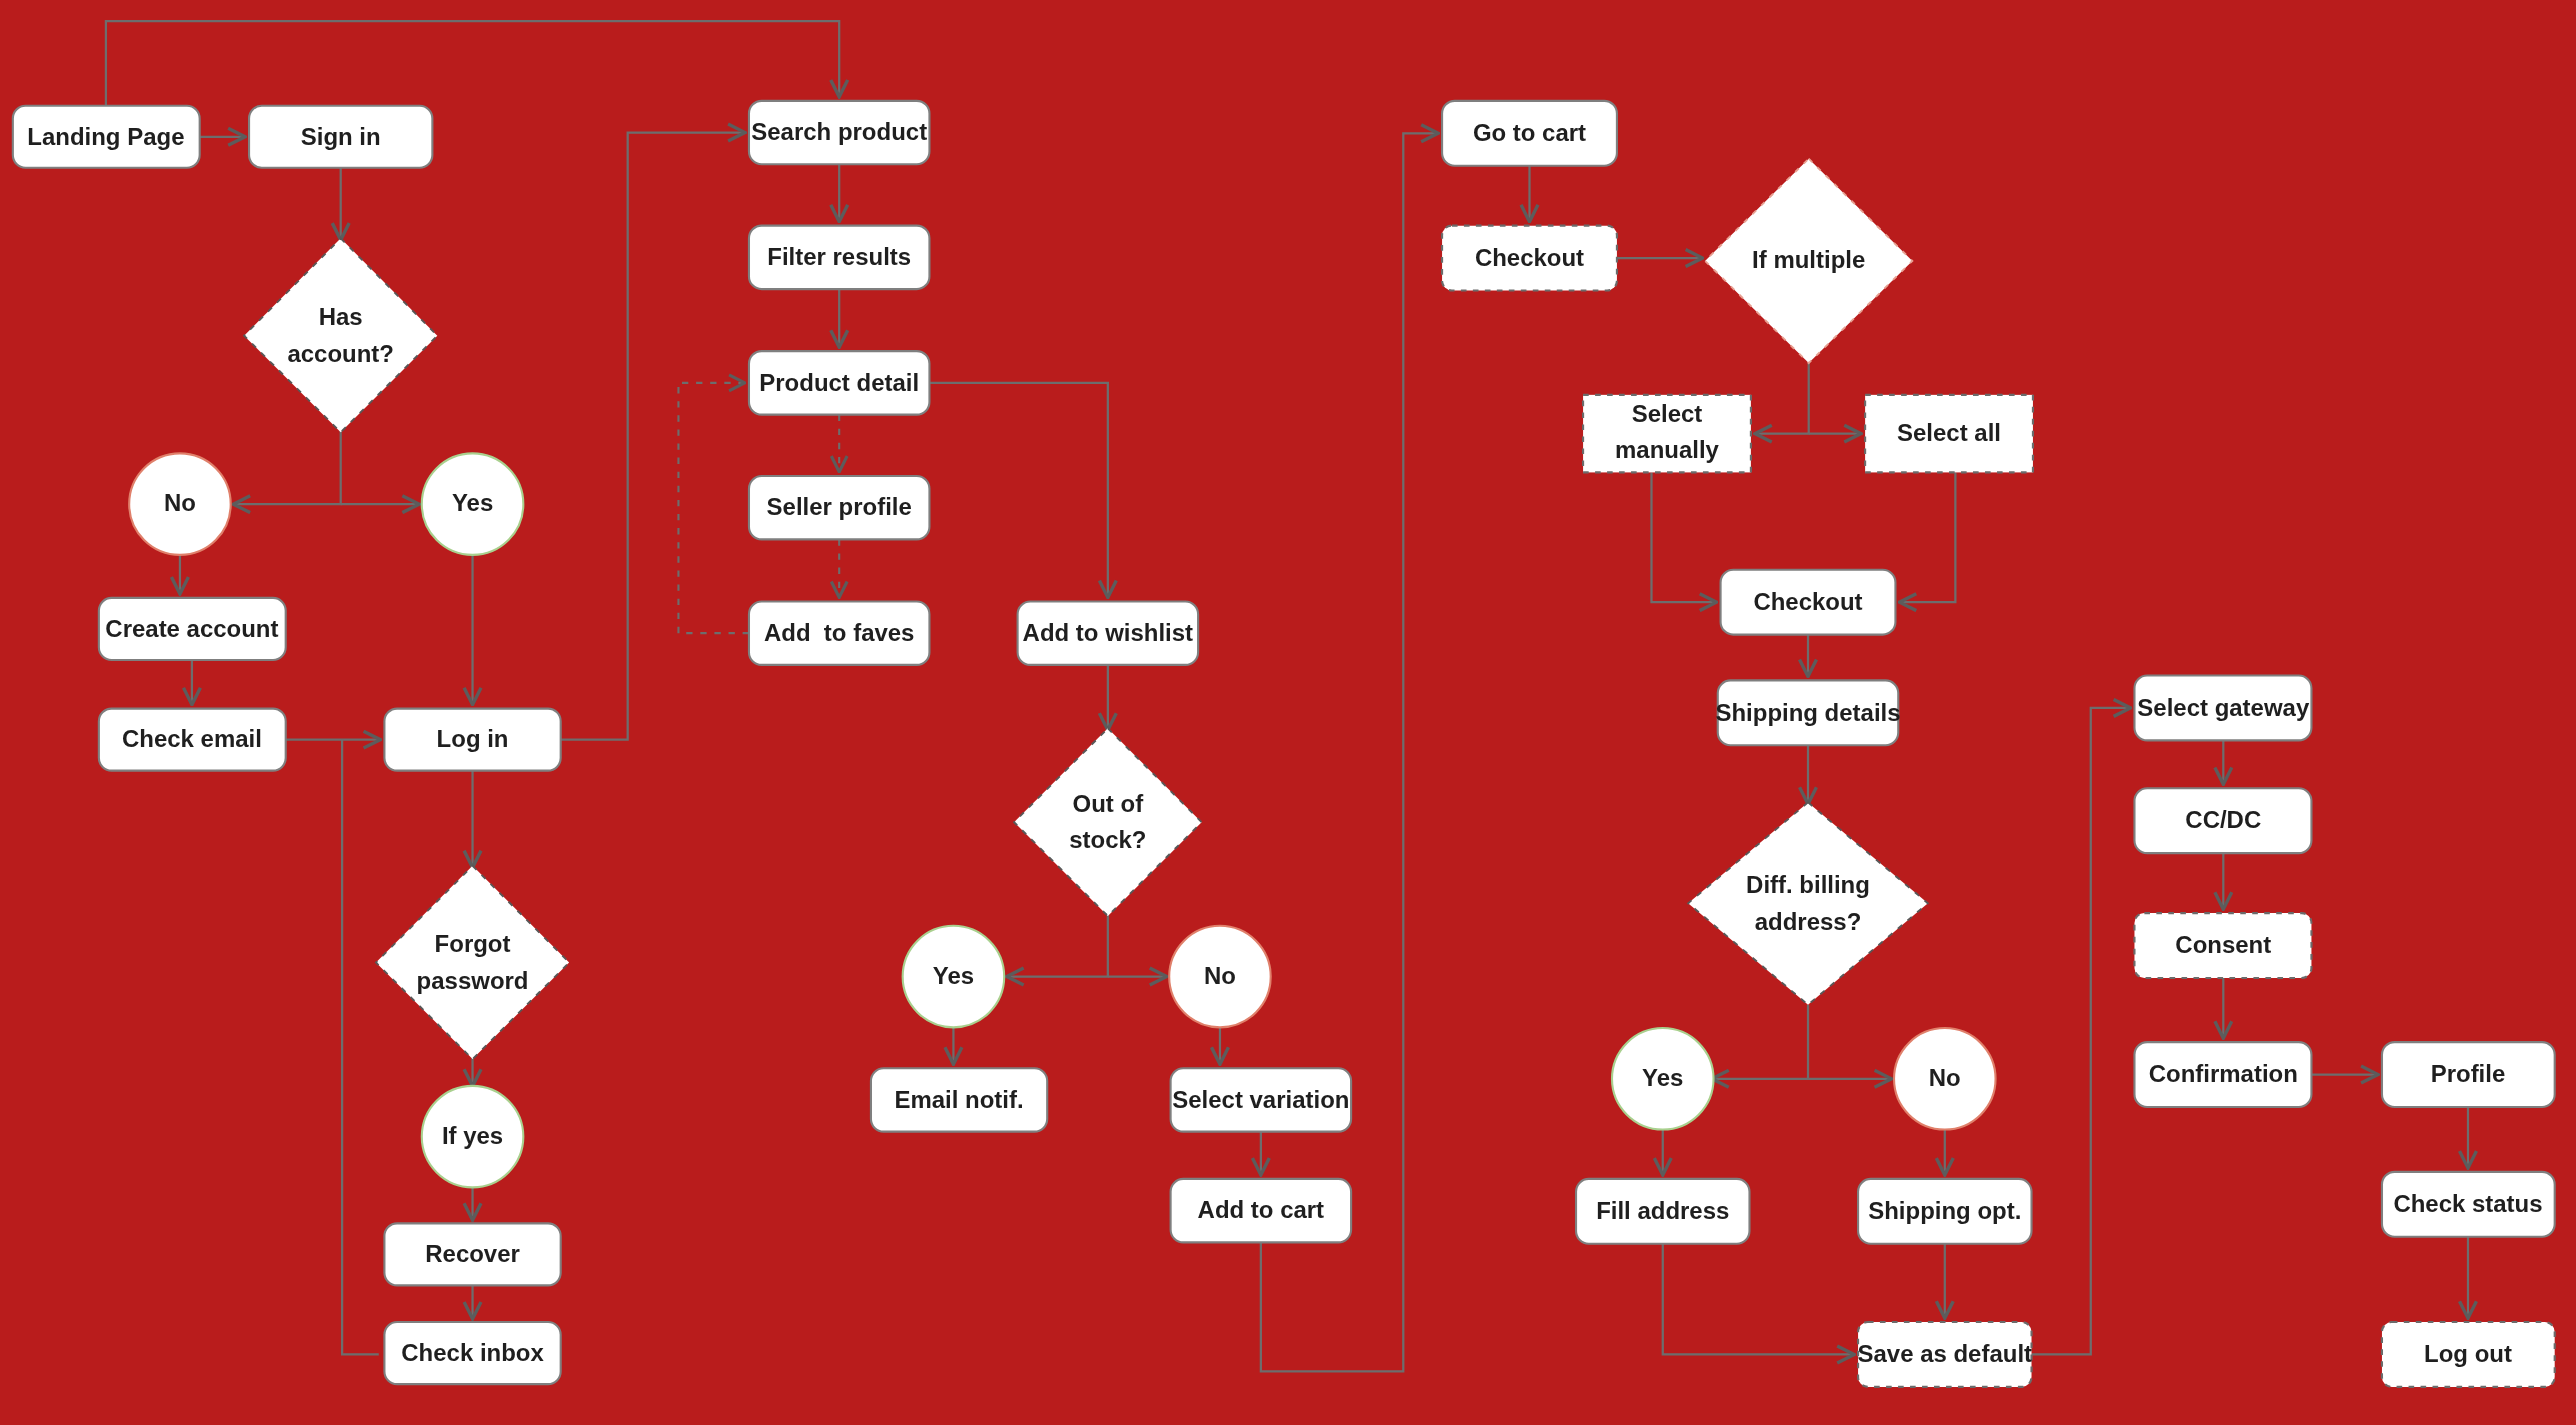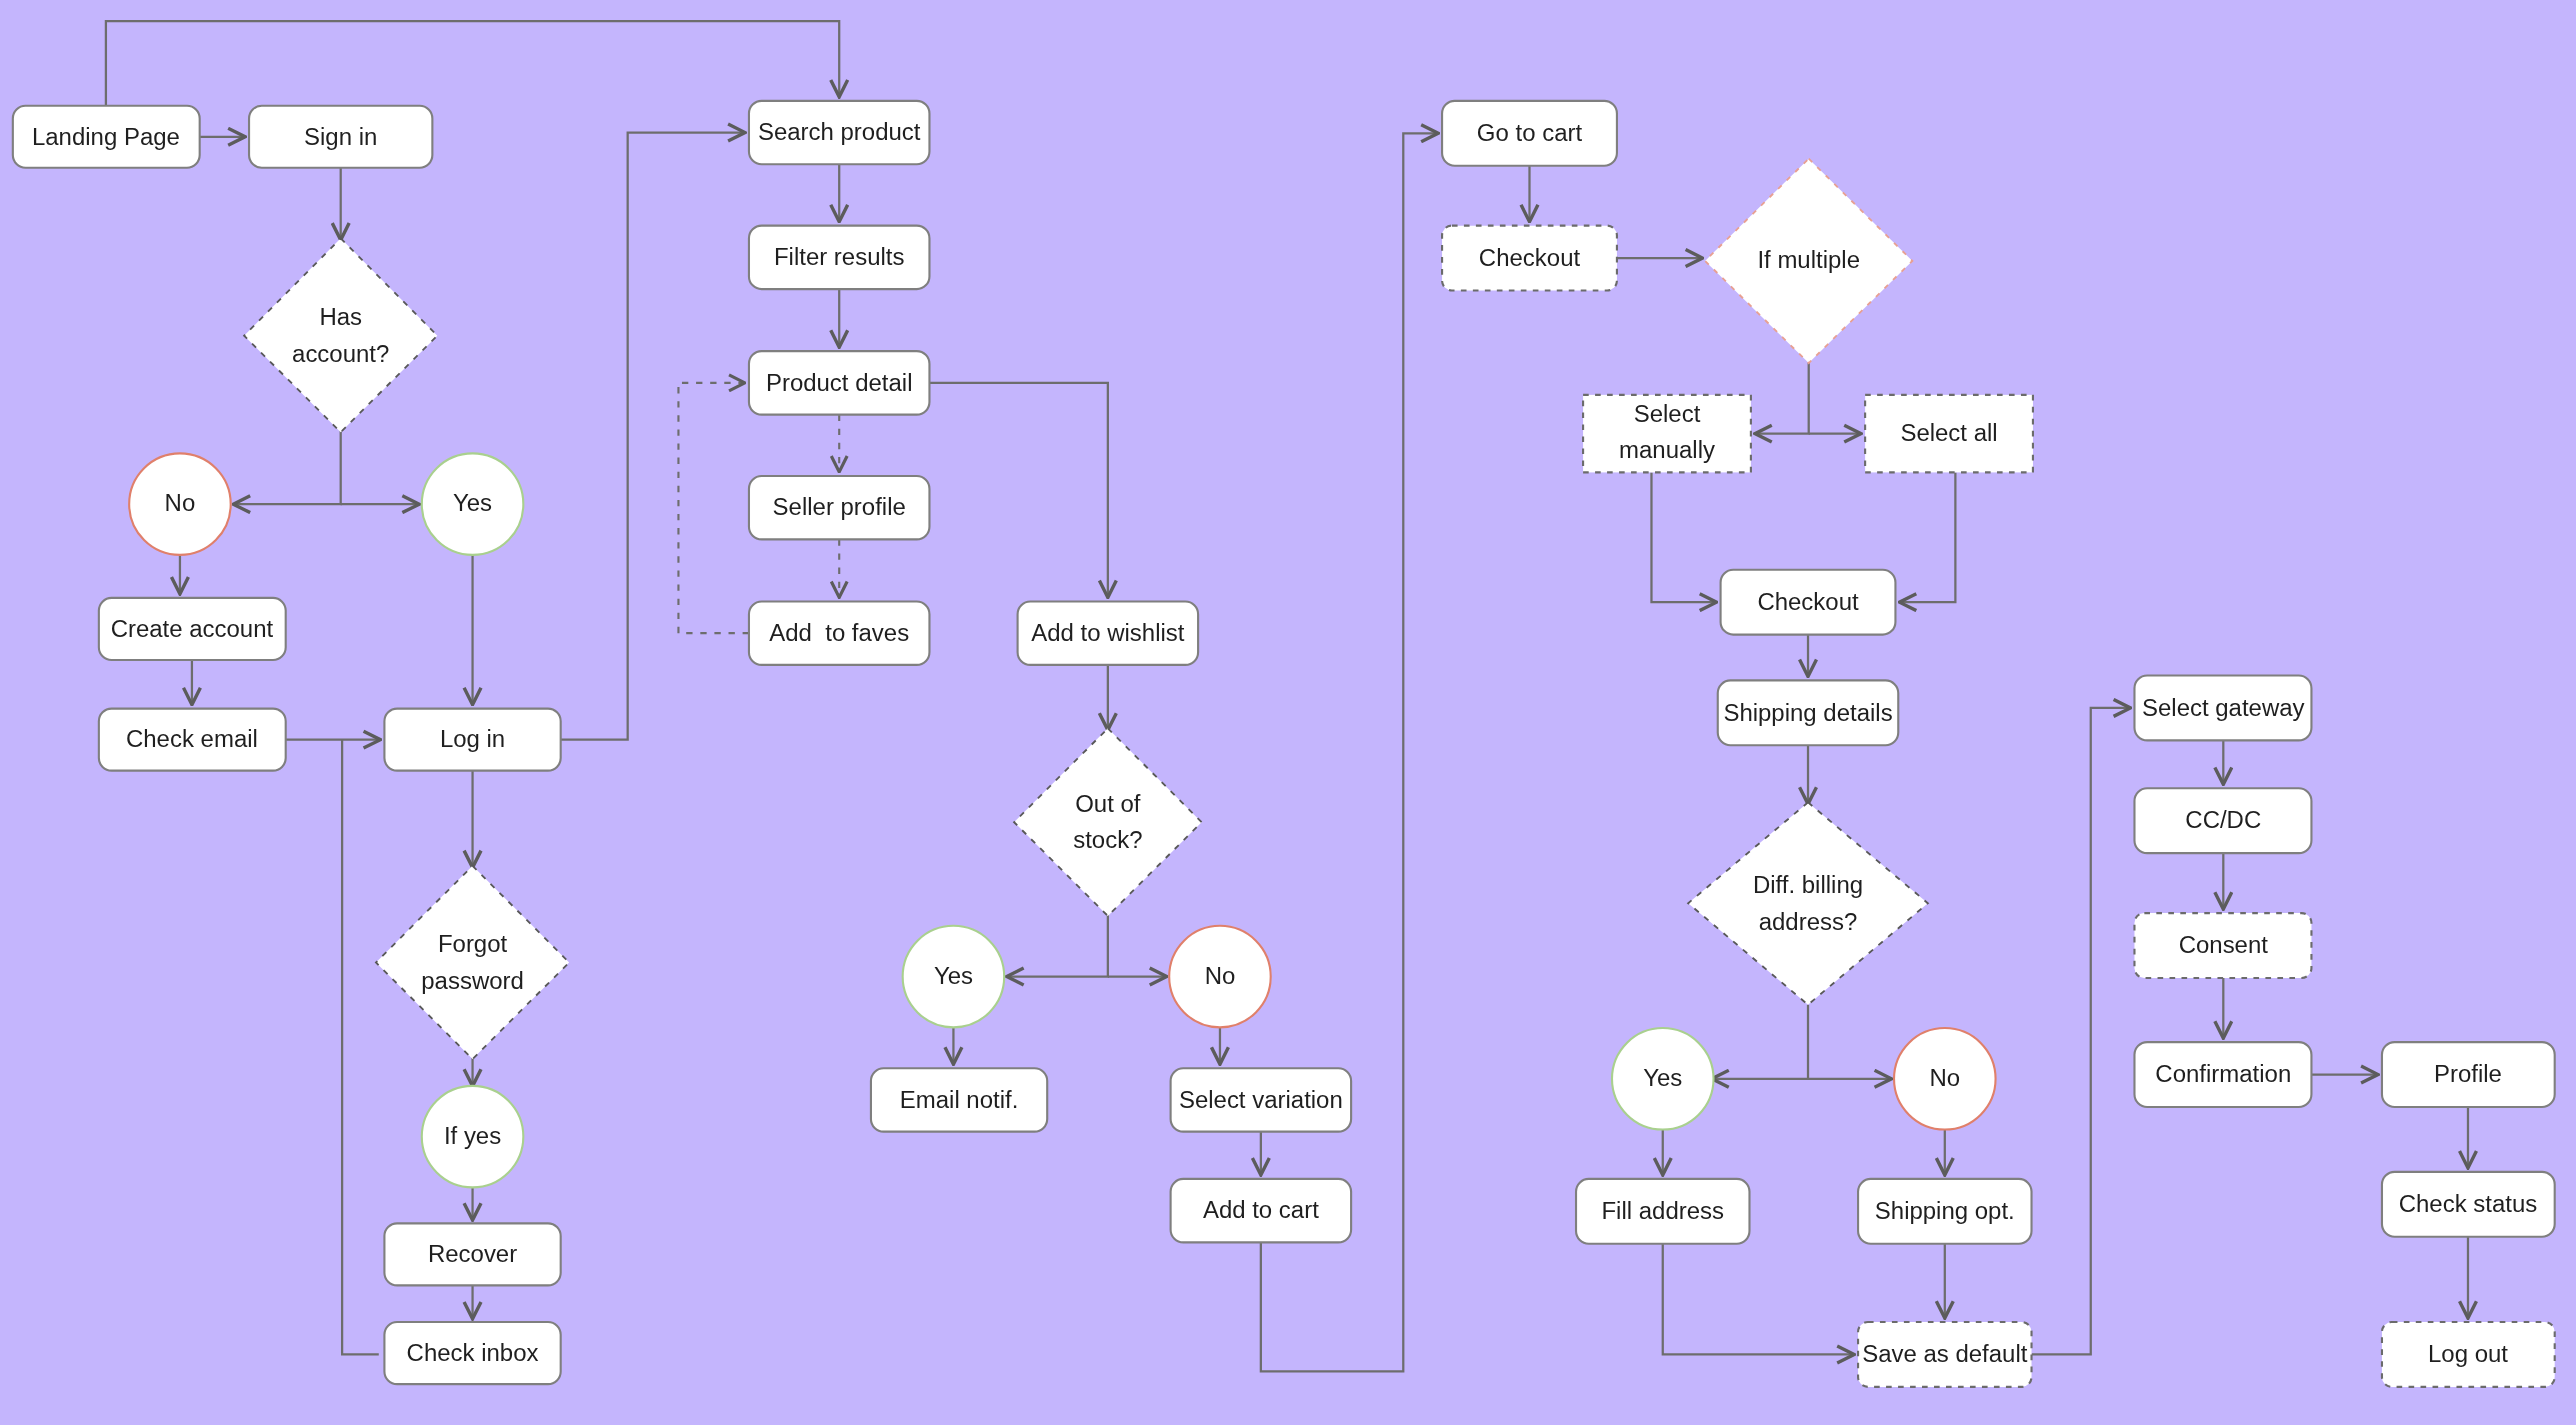--- a/index.html
+++ b/index.html
@@ -1,17 +1,17 @@
 <!DOCTYPE html>
 <html style="font-size:11.3px"><head>
 <meta charset="utf-8">
 <style>
   html,body{margin:0;padding:0;background:#ffffff;}
   body{font-family:"Liberation Sans", sans-serif;}
-  #stage{position:relative;width:2576px;height:1425px;background:#c4b5fd;overflow:hidden;}
+  #stage{position:relative;width:2576px;height:1425px;background:#b91c1c;overflow:hidden;font-weight:bold;}
   svg#flow{position:absolute;left:0;top:0;width:2576px;height:1425px;}
   .node-label{font-family:"Liberation Sans", sans-serif;font-size:34px;fill:#1f1f1f;dominant-baseline:middle;text-anchor:middle;}
   .shape-box{fill:#ffffff;stroke:#7f7f7f;stroke-width:3;}
   .shape-box-dotted{fill:#ffffff;stroke:#6b6b6b;stroke-width:3;stroke-dasharray:8 9;}
   .shape-diamond{fill:#ffffff;stroke:#585858;stroke-width:2.6;stroke-dasharray:8 10;}
   .shape-diamond-red{fill:#ffffff;stroke:#e8a092;stroke-width:2.6;stroke-dasharray:7 10;}
   .shape-circle-green{fill:#ffffff;stroke:#a9d08e;stroke-width:3;}
   .shape-circle-red{fill:#ffffff;stroke:#e0806b;stroke-width:3;}
   .edge{fill:none;stroke:#6d6d6d;stroke-width:3.2;}
   .edge-dotted{fill:none;stroke:#6d6d6d;stroke-width:3;stroke-dasharray:9 11;}

